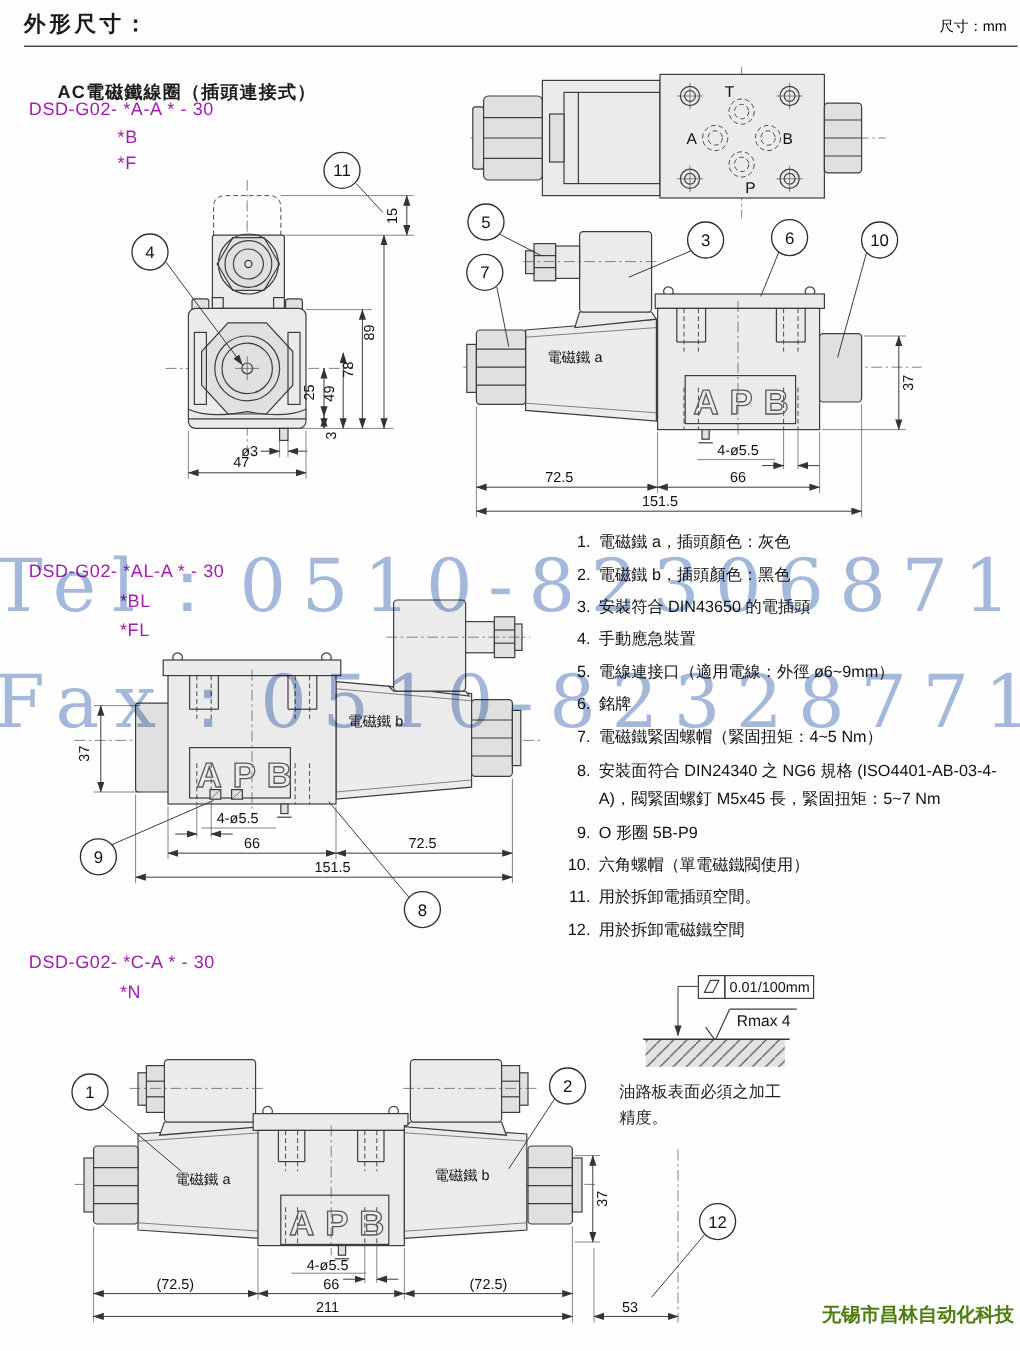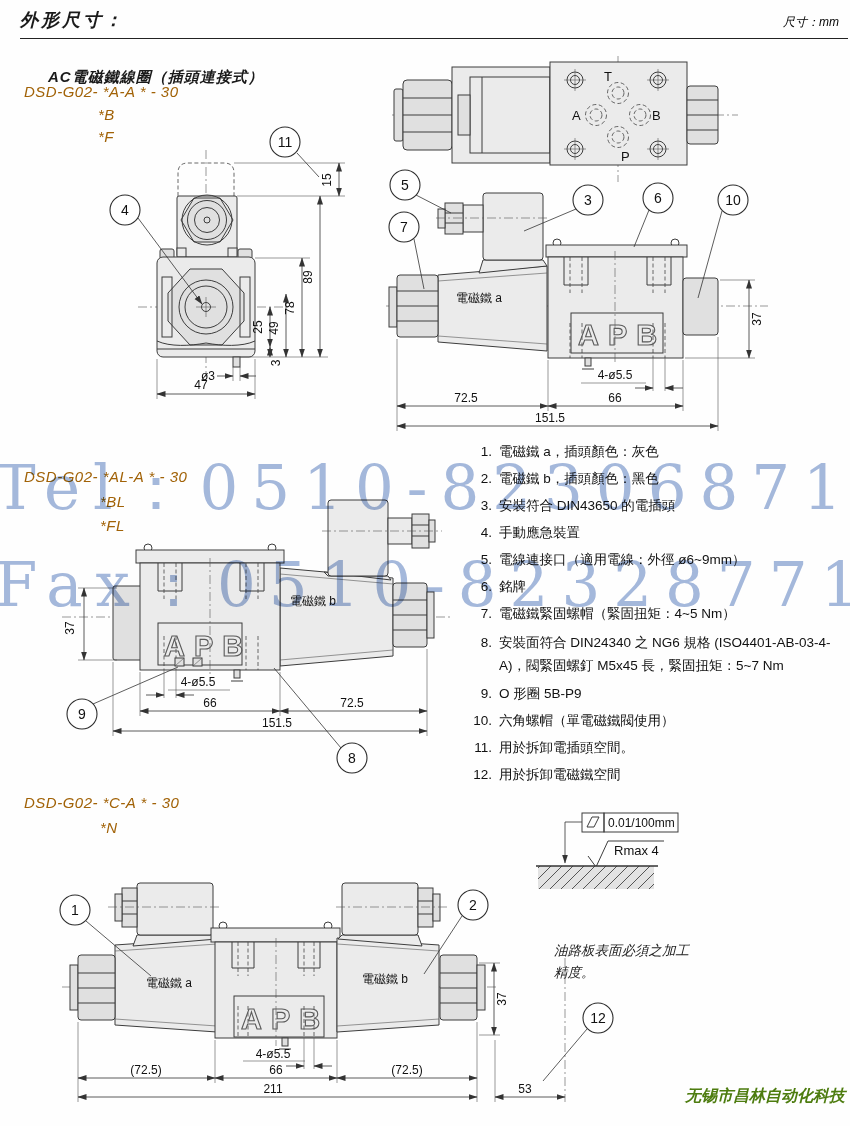--- a/index.html
+++ b/index.html
@@ -1,31 +1,31 @@
 <!DOCTYPE html>
 <html><head>
 <meta charset="utf-8">
 <style>
   html,body{margin:0;padding:0;background:#888;}
   .page{position:relative;width:850px;height:1126px;margin:0 auto;background:#fefefe;
         font-family:"Liberation Sans","DejaVu Sans",sans-serif;color:#1a1a1a;overflow:hidden;}
-  .abs{position:absolute;font-style:italic;}
+  .abs{position:absolute;}
   .t-main{left:20px;top:8px;font-size:18px;font-weight:bold;letter-spacing:3px;}
   .t-unit{left:783px;top:14px;font-size:12px;color:#000000;}
   .rule{left:20px;top:38px;width:828px;height:0;border-top:1.6px solid #222;}
   .t-ac{left:24px;top:68px;font-size:15px;font-weight:bold;letter-spacing:1px;margin-left:24px;}
-  .model{font-size:15px;letter-spacing:.5px;color:#a16207;}
+  .model{font-size:15px;letter-spacing:.5px;color:#a21caf;}
   .m1{left:24px;top:83px;} .v1a{left:98px;top:106px;} .v1b{left:98px;top:128px;}
   .m2{left:24px;top:468px;} .v2a{left:100px;top:493px;} .v2b{left:100px;top:517px;}
   .m3{left:24px;top:794px;} .v3a{left:100px;top:819px;}
   .notes{position:absolute;left:466px;top:442px;width:384px;font-size:13.5px;line-height:20px;color:#111;}
   .note{display:flex;margin-bottom:7px;}
   .note .nn{width:26px;text-align:right;margin-right:7px;flex:none;}
   .note .nt{flex:1;}
-  .finish-cap{left:554px;top:899px;width:140px;font-size:13.5px;line-height:22px;color:#222;margin-top:41px;}
+  .finish-cap{left:516px;top:899px;width:140px;font-size:13.5px;line-height:22px;color:#222;}
   .company{left:655px;top:1086px;width:190px;text-align:right;font-size:16px;font-weight:bold;color:#4d7c0f;}
   .wm{position:absolute;left:-5px;width:862px;white-space:nowrap;z-index:40;pointer-events:none;
       font-family:"DejaVu Serif","Liberation Serif",serif;font-size:61px;letter-spacing:13px;
       color:#8fa7d3;opacity:.8;mix-blend-mode:multiply;}
   .wm1{top:448px;} .wm2{top:545px;}
   
   svg{position:absolute;overflow:visible;}
   .f1{fill:#ebebeb;stroke:#3d3d3d;stroke-width:1;}
   .f2{fill:#e0e0e0;stroke:#3d3d3d;stroke-width:1;}
   .ln{fill:none;stroke:#3d3d3d;stroke-width:1;}

